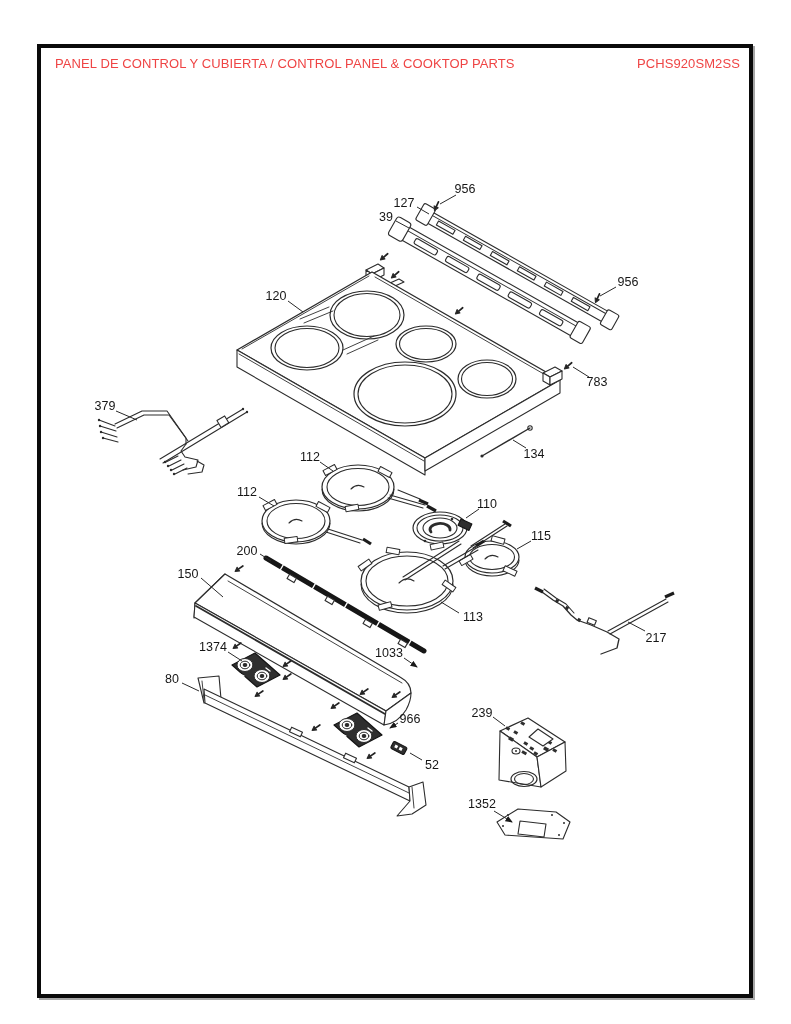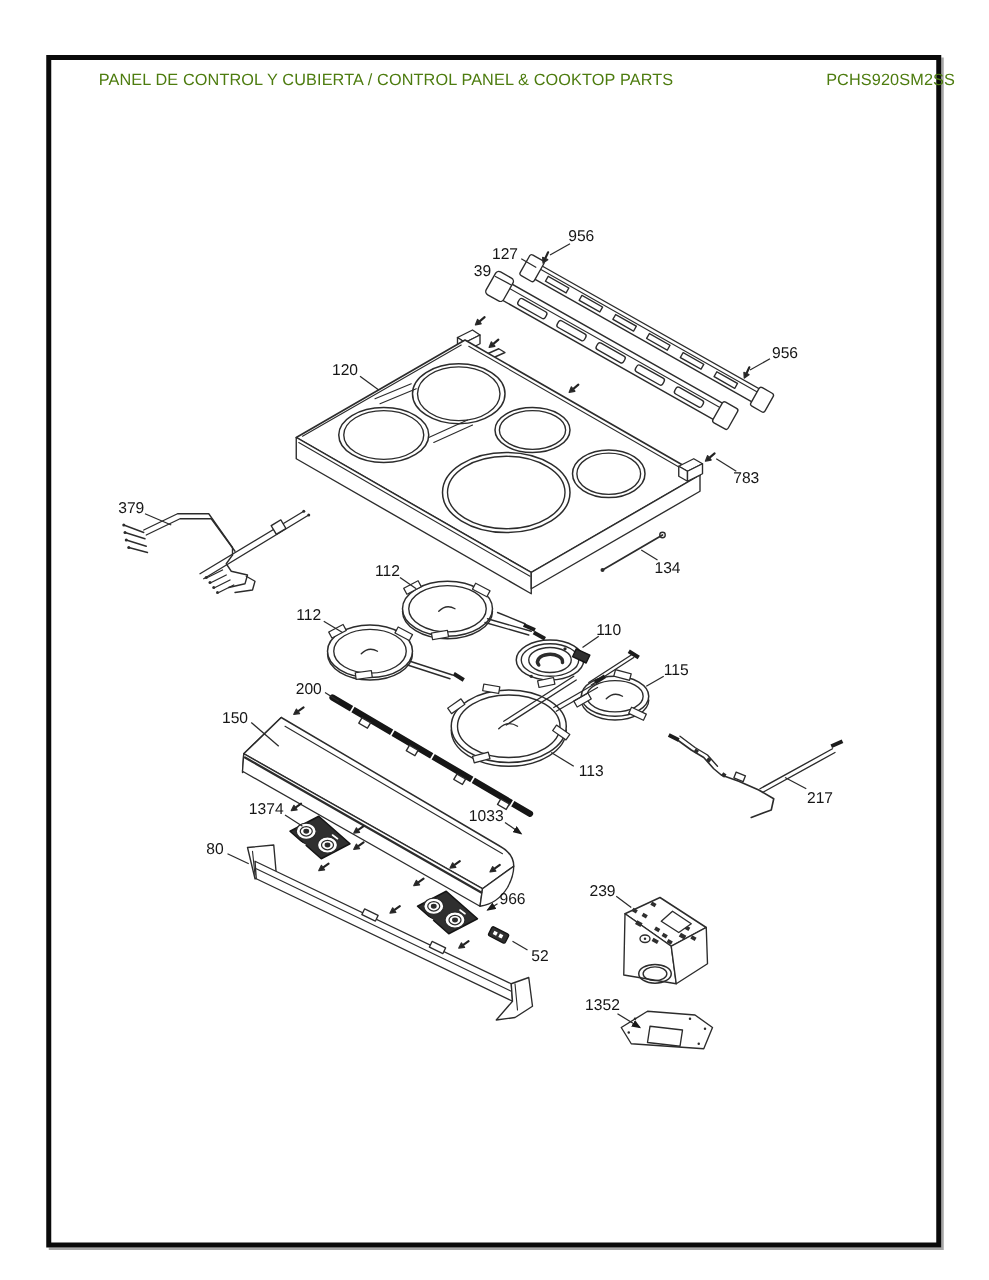--- a/index.html
+++ b/index.html
@@ -2,21 +2,21 @@
 <html><head>
 <meta charset="utf-8">
 <style>
   html,body{margin:0;padding:0;background:#fff;}
   .page{position:relative;width:791px;height:1024px;background:#fff;overflow:hidden;
         font-family:"Liberation Sans",sans-serif;color:#111;}
   .frame{position:absolute;left:37px;top:44px;width:708px;height:946px;
          border:4px solid #0a0a0a;box-shadow:2px 2px 0 rgba(0,0,0,0.35);background:#fff;}
   .header{position:absolute;left:41px;top:56px;width:708px;box-sizing:border-box;
           display:flex;justify-content:space-between;align-items:flex-start;
-          padding:0 9px 0 14px;font-size:13px;letter-spacing:0.1px;color:#4d7c0f;margin-left:24px;}
+          padding:0 9px 0 14px;font-size:13px;letter-spacing:0.1px;color:#ef4444;}
   .header .ttl{white-space:nowrap;}
   .header .mdl{white-space:nowrap;}
   svg.diagram{position:absolute;left:0;top:0;}
   .art{stroke:#2c2c2c;fill:none;stroke-width:1.1;stroke-linecap:round;stroke-linejoin:round;}
   .wf{fill:#ffffff;}
   .df{fill:#2f2f2f;stroke:#141414;}
   .thin{stroke-width:0.9;}
   .thk{stroke-width:1.8;}
   .strip{stroke:#161616;stroke-width:5;}
   .wht{stroke:#ffffff;stroke-width:1.3;}

